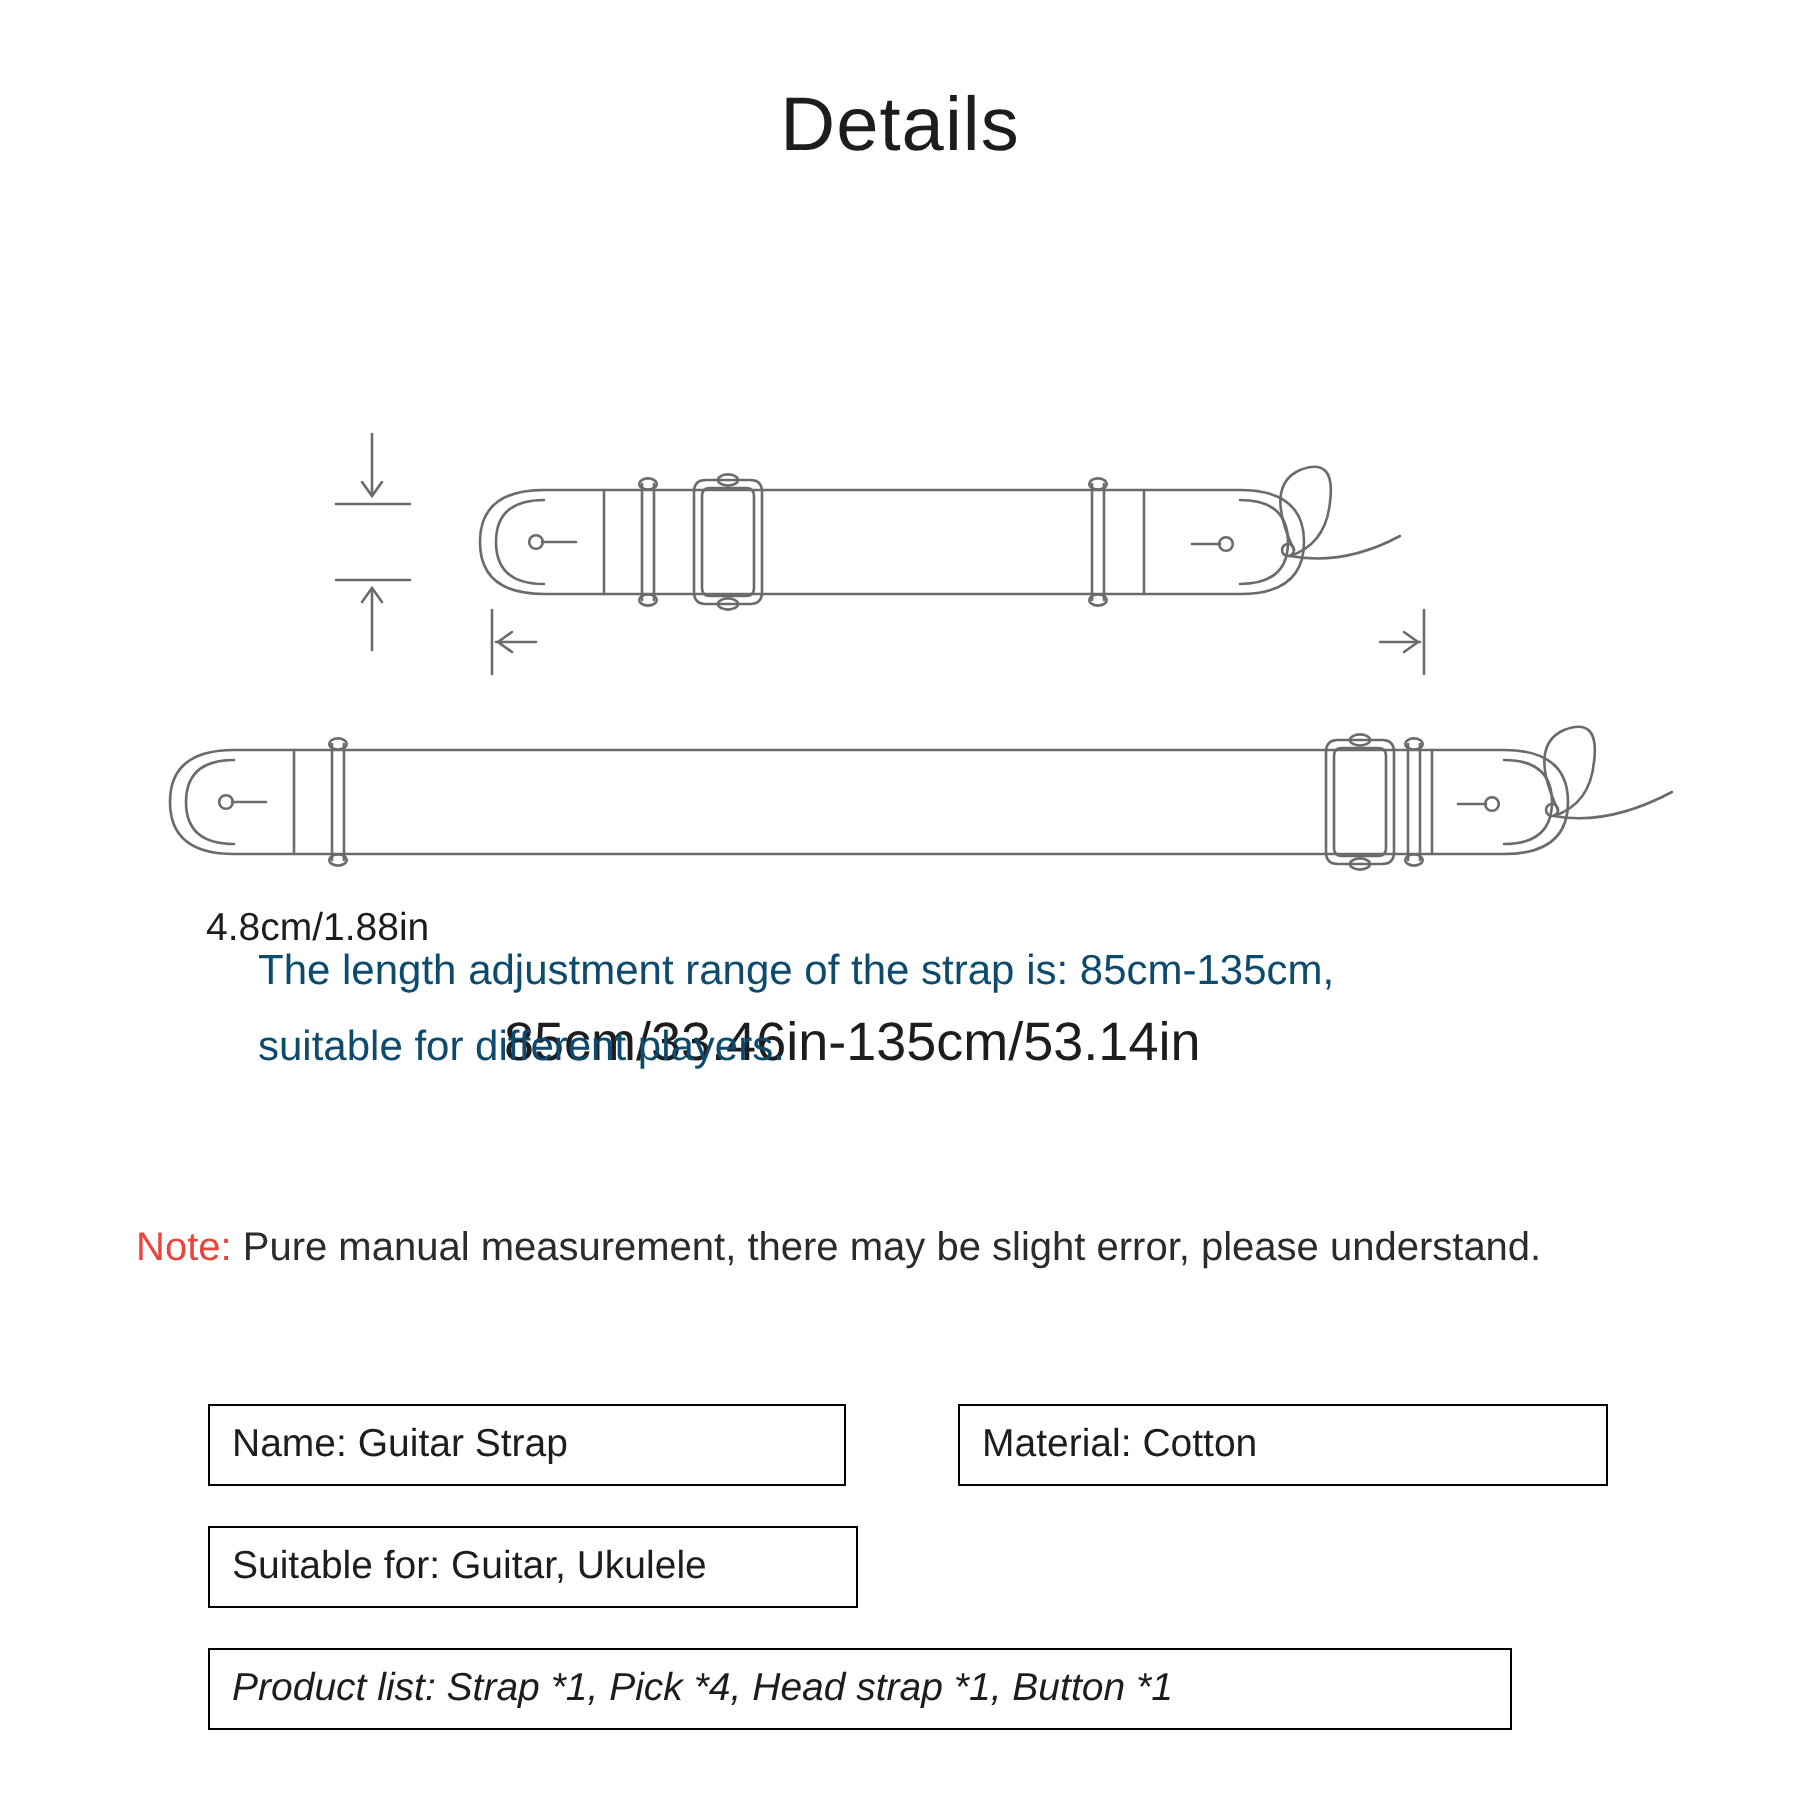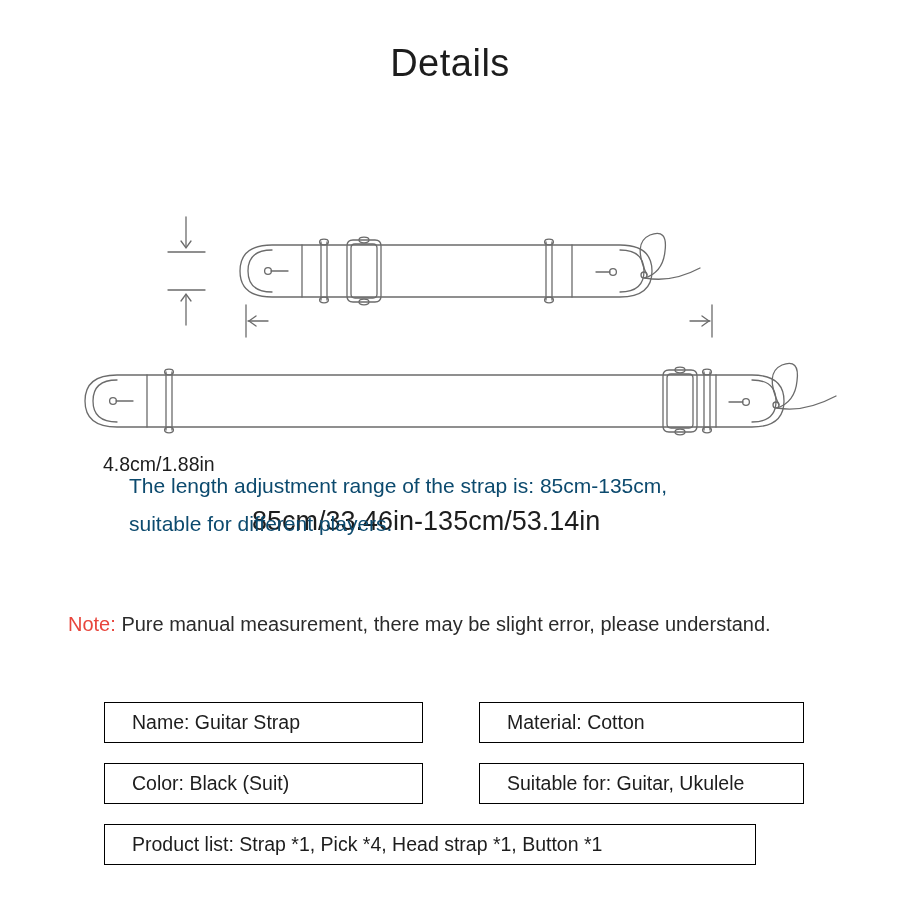--- a/index.html
+++ b/index.html
@@ -103,29 +103,29 @@
   }
   .spec-row:last-child {
     margin-bottom: 0;
   }
   .spec-box {
     border: 1.6px solid #000000;
     box-sizing: border-box;
     height: 41px;
     display: flex;
     align-items: center;
-    padding-left: 27px;
+    padding-left: 11px;
     font-size: 19.5px;
     color: #1d1d1d;
     white-space: nowrap;
     background: #ffffff;
   }
   .spec-box.left  { width: 319px; }
   .spec-box.right { width: 325px; }
-  .spec-box.full  { width: 652px; }
+  .spec-box.full  { width: 652px; font-style: italic; }
 </style>
 </head>
 <body>
 
 <div class="page">
 
   <div class="title">Details</div>
 
   <div class="diagram">
 
@@ -252,21 +252,20 @@
   </div>
 
   <div class="specs">
 
     <div class="spec-row">
       <div class="spec-box left">Name:  Guitar Strap</div>
       <div class="spec-box right">Material:   Cotton</div>
     </div>
 
     <div class="spec-row">
-      <div class="spec-box left">Color: Black (Suit)</div>
       <div class="spec-box right">Suitable for: Guitar, Ukulele</div>
     </div>
 
     <div class="spec-row">
       <div class="spec-box full">Product list: Strap *1, Pick *4, Head strap *1, Button *1</div>
     </div>
 
   </div>
 
 </div>

